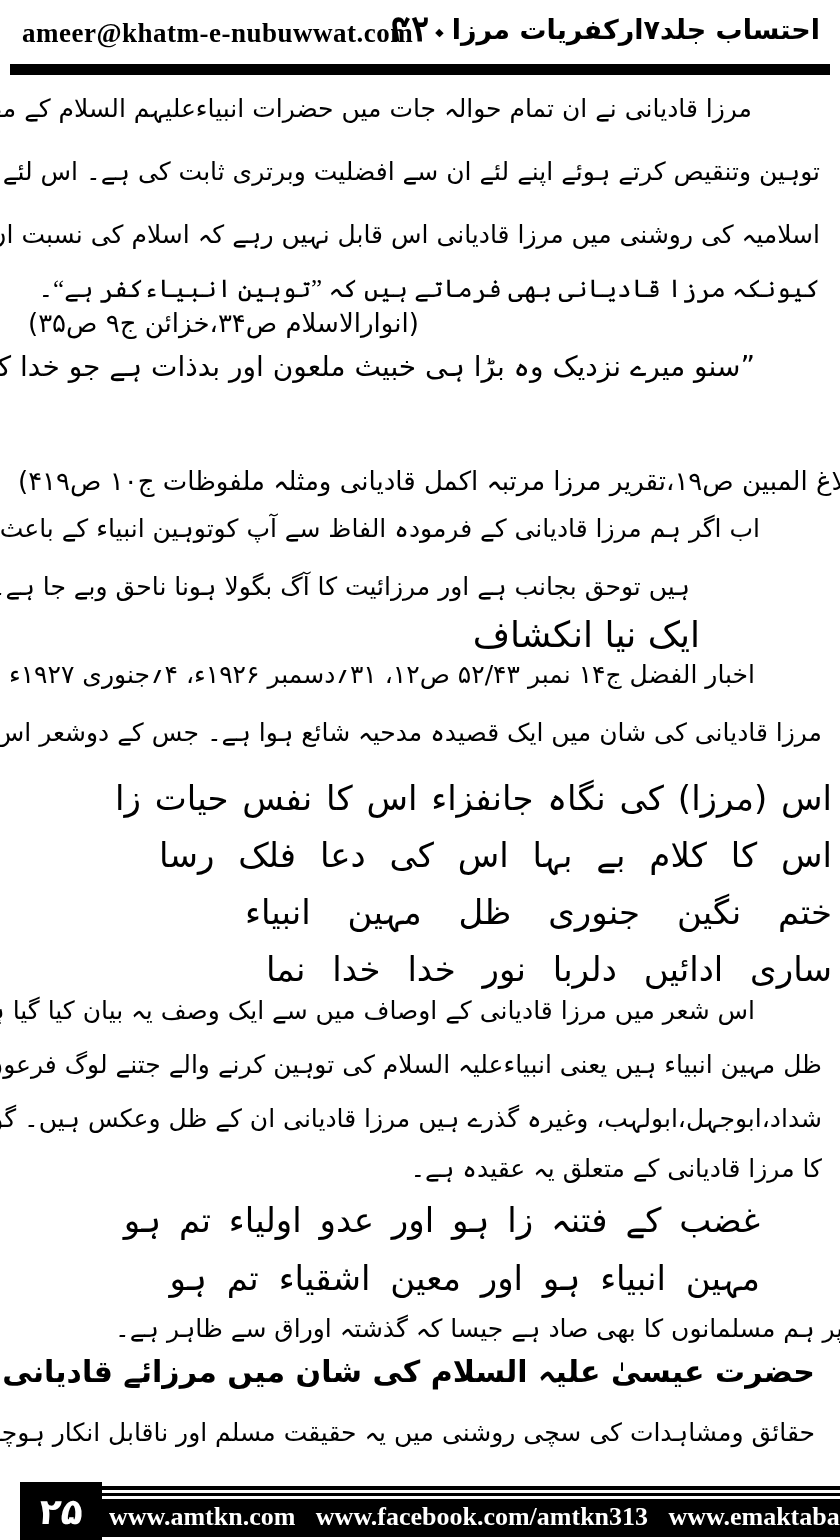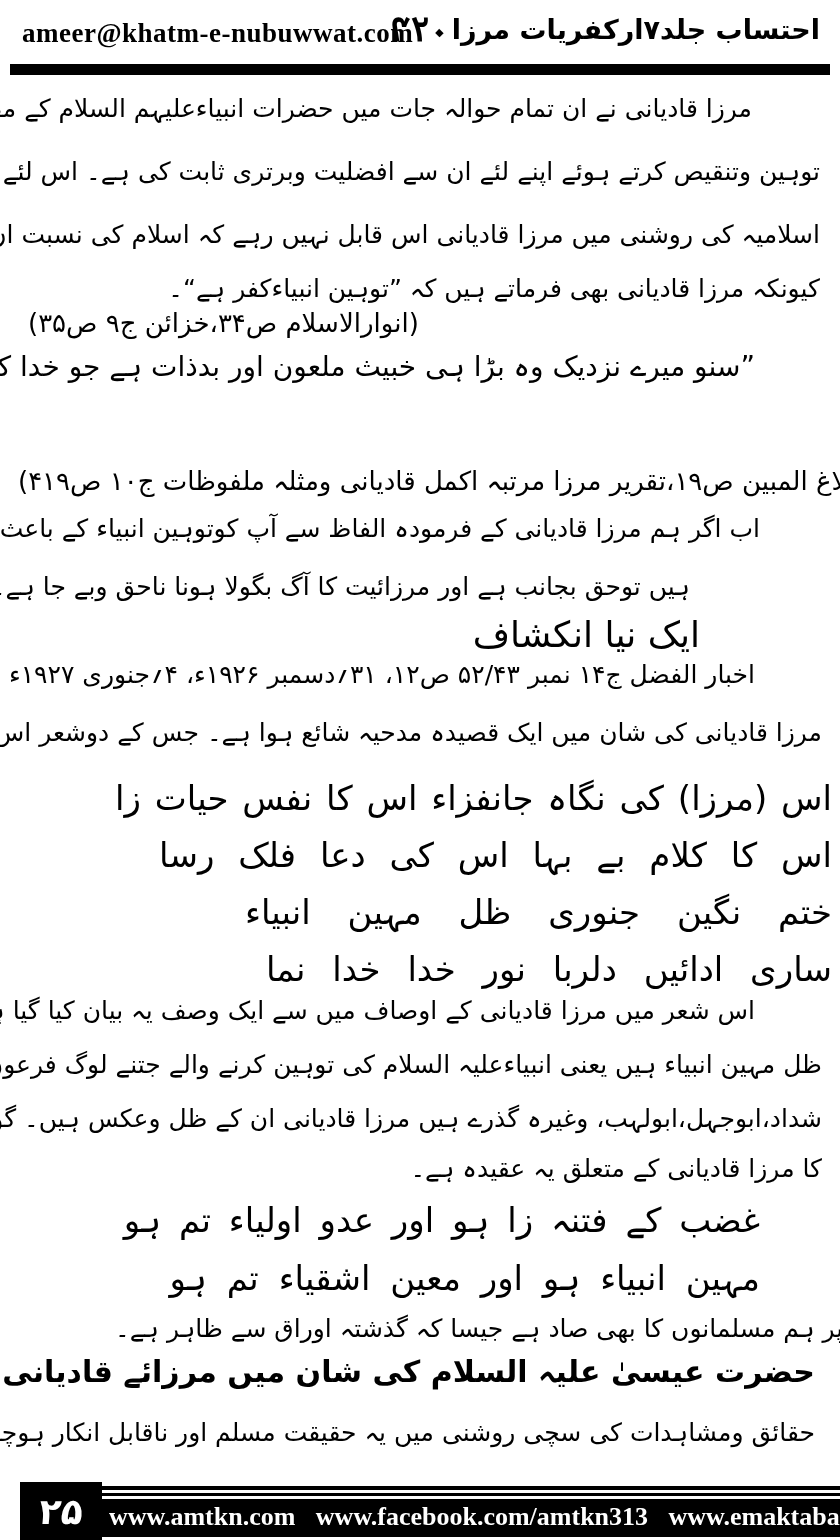--- a/index.html
+++ b/index.html
@@ -64,21 +64,21 @@
 <div class="page">
 
   <div class="email">ameer@khatm-e-nubuwwat.com</div>
   <div class="pg-top">۴۲۰</div>
   <div class="book-title">احتساب جلد۷ارکفریات مرزا</div>
   <div class="rule"></div>
 
   <div class="u" style="top:94px;right:88px;">مرزا قادیانی نے ان تمام حوالہ جات میں حضرات انبیاءعلیہم السلام کے مقدس گروہ کی</div>
   <div class="u" style="top:157px;right:20px;">توہین وتنقیص کرتے ہوئے اپنے لئے ان سے افضلیت وبرتری ثابت کی ہے۔ اس لئے شریعت</div>
   <div class="u" style="top:220px;right:20px;">اسلامیہ کی روشنی میں مرزا قادیانی اس قابل نہیں رہے کہ اسلام کی نسبت ان کی جانب کی جاسکے۔</div>
-  <div class="u" style="top:274px;right:20px;">کیونکہ مرزا قادیانی بھی فرماتے ہیں کہ ”توہین انبیاءکفر ہے“۔</div>
+  <div class="u" style="top:274px;right:20px;font-family:Liberation Serif, serif;">کیونکہ مرزا قادیانی بھی فرماتے ہیں کہ ”توہین انبیاءکفر ہے“۔</div>
 
   <div class="u ref" style="top:308px;left:28px;">(انوارالاسلام ص۳۴،خزائن ج۹ ص۳۵)</div>
 
   <div class="u quote" style="top:350px;right:85px;">”سنو میرے نزدیک وہ بڑا ہی خبیث ملعون اور بدذات ہے جو خدا کے برگزیدہ</div>
 
   <div class="u ref" style="top:466px;left:18px;">(البلاغ المبین ص۱۹،تقریر مرزا مرتبہ اکمل قادیانی ومثلہ ملفوظات ج۱۰ ص۴۱۹)</div>
 
   <div class="u" style="top:514px;right:80px;">اب اگر ہم مرزا قادیانی کے فرمودہ الفاظ سے آپ کوتوہین انبیاء کے باعث یاد کرتے</div>
   <div class="u" style="top:572px;right:150px;">ہیں توحق بجانب ہے اور مرزائیت کا آگ بگولا ہونا ناحق وبے جا ہے۔</div>
 

